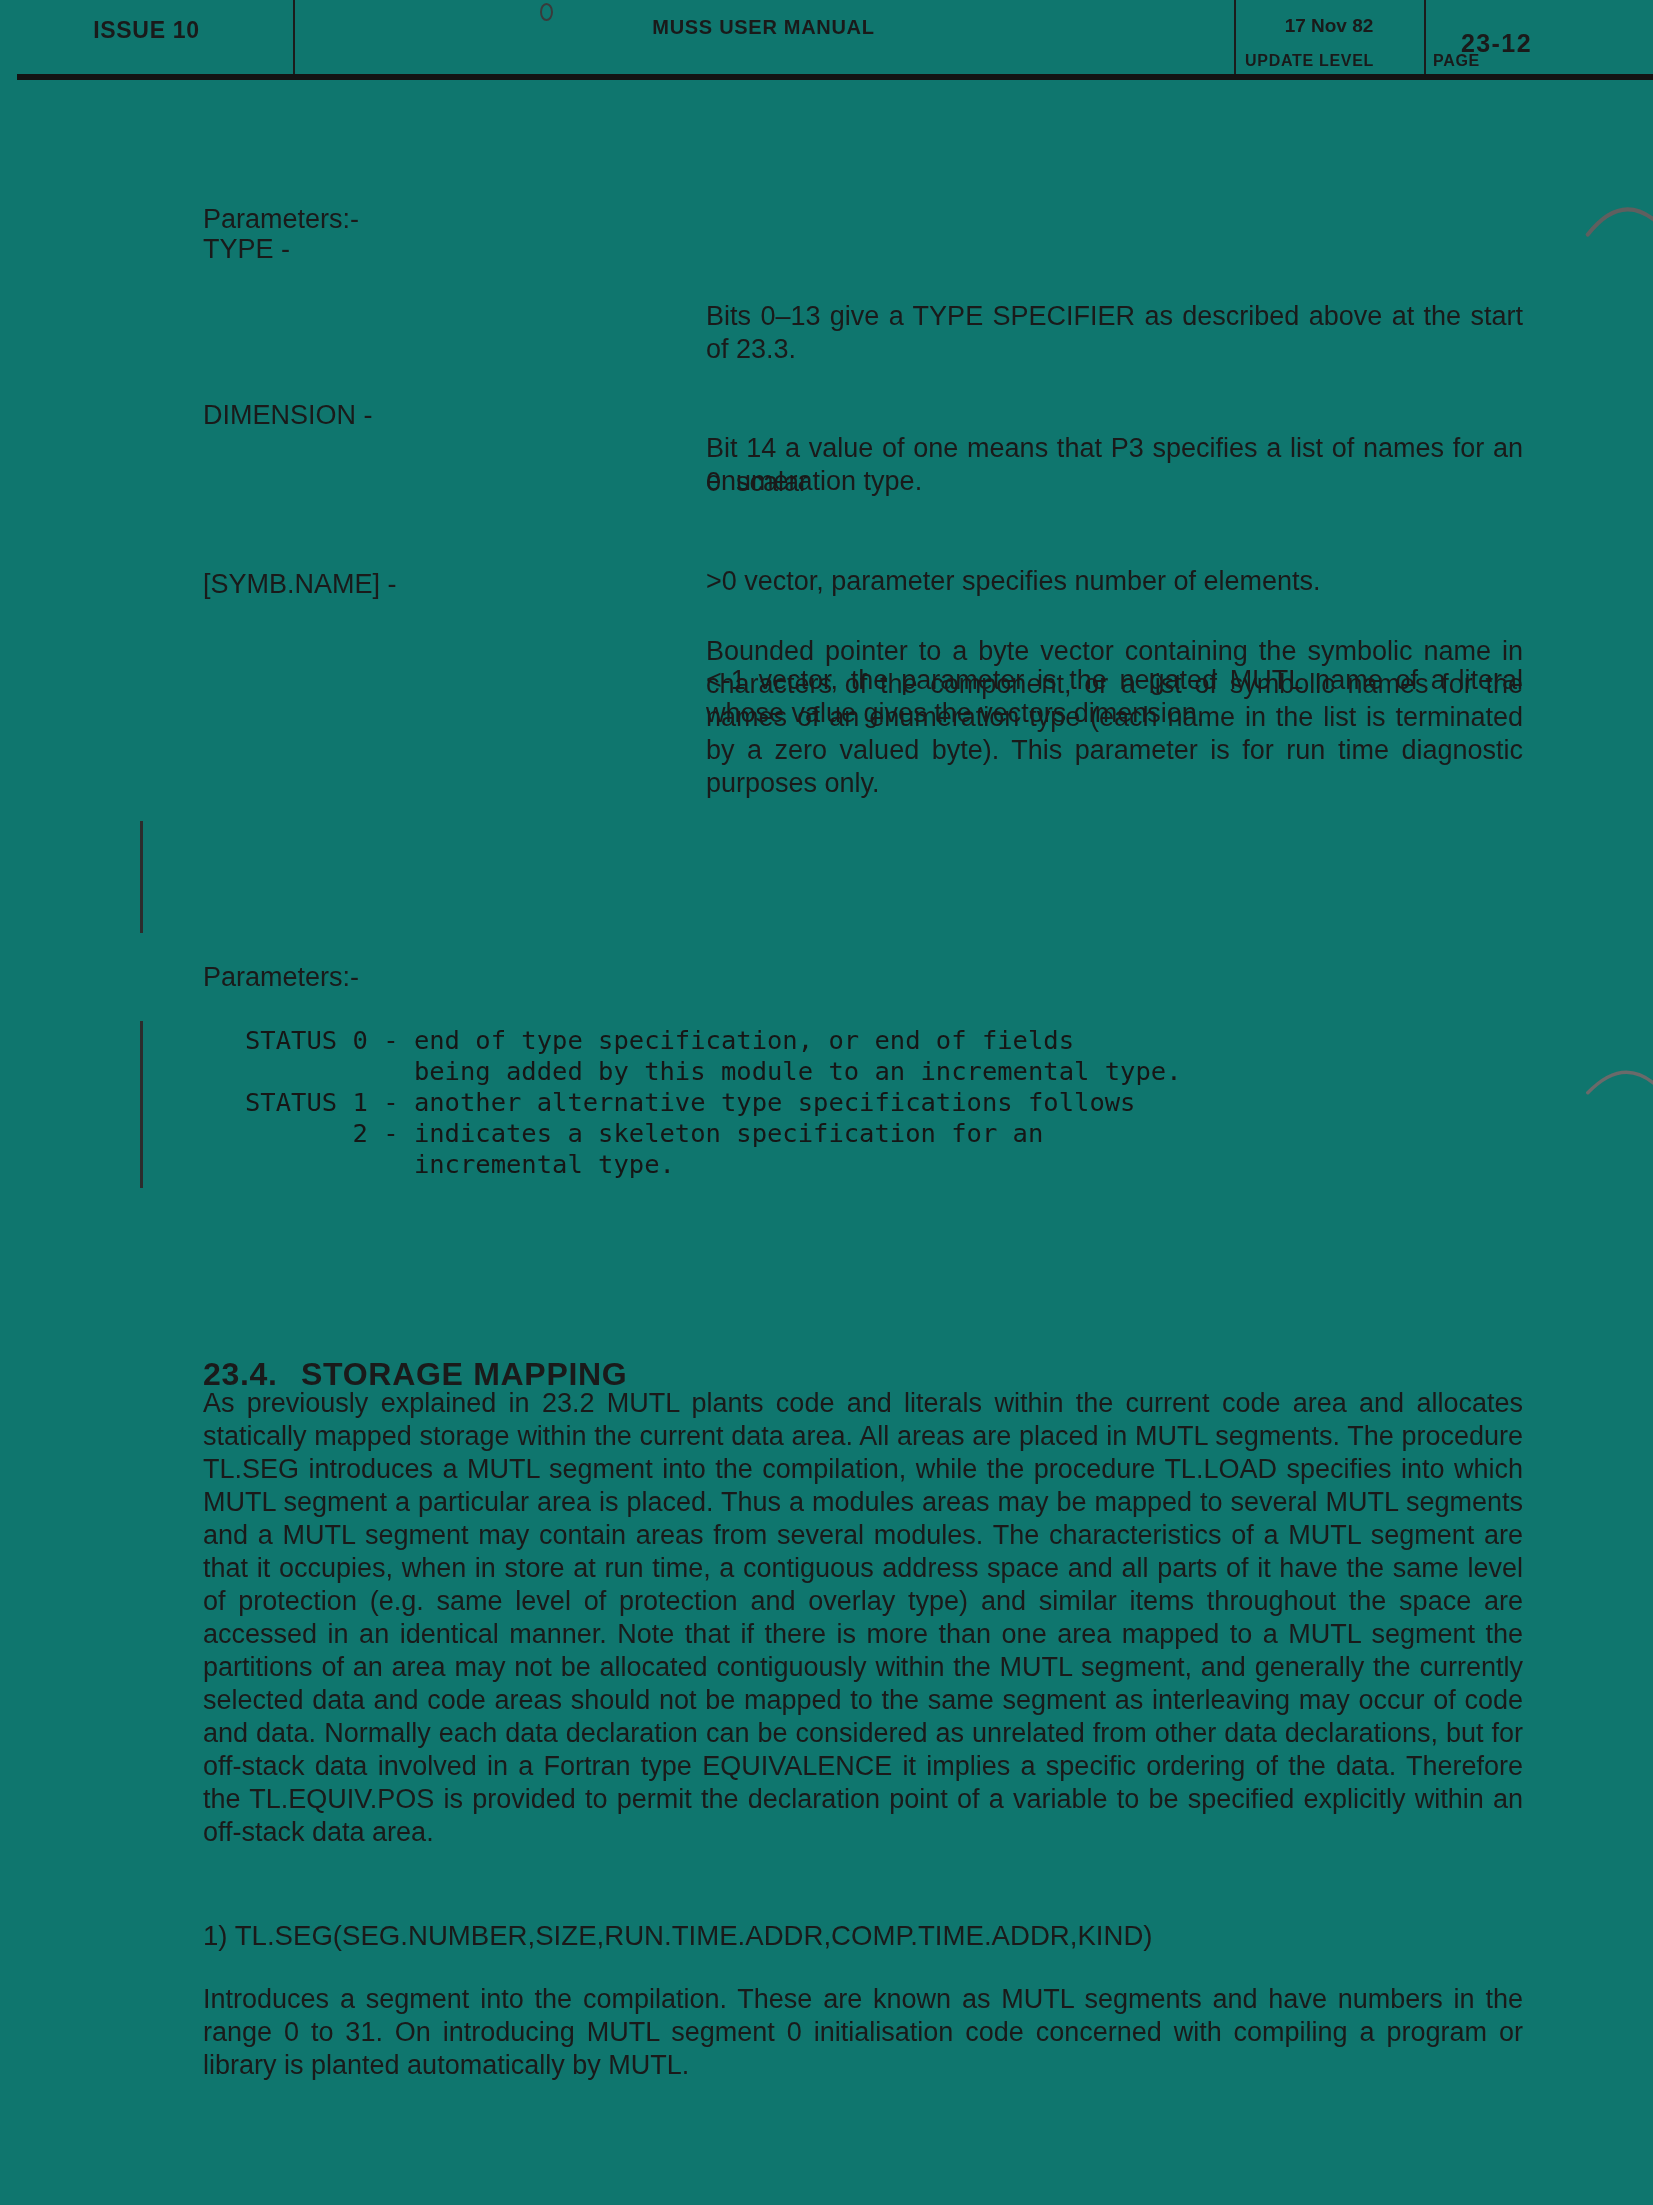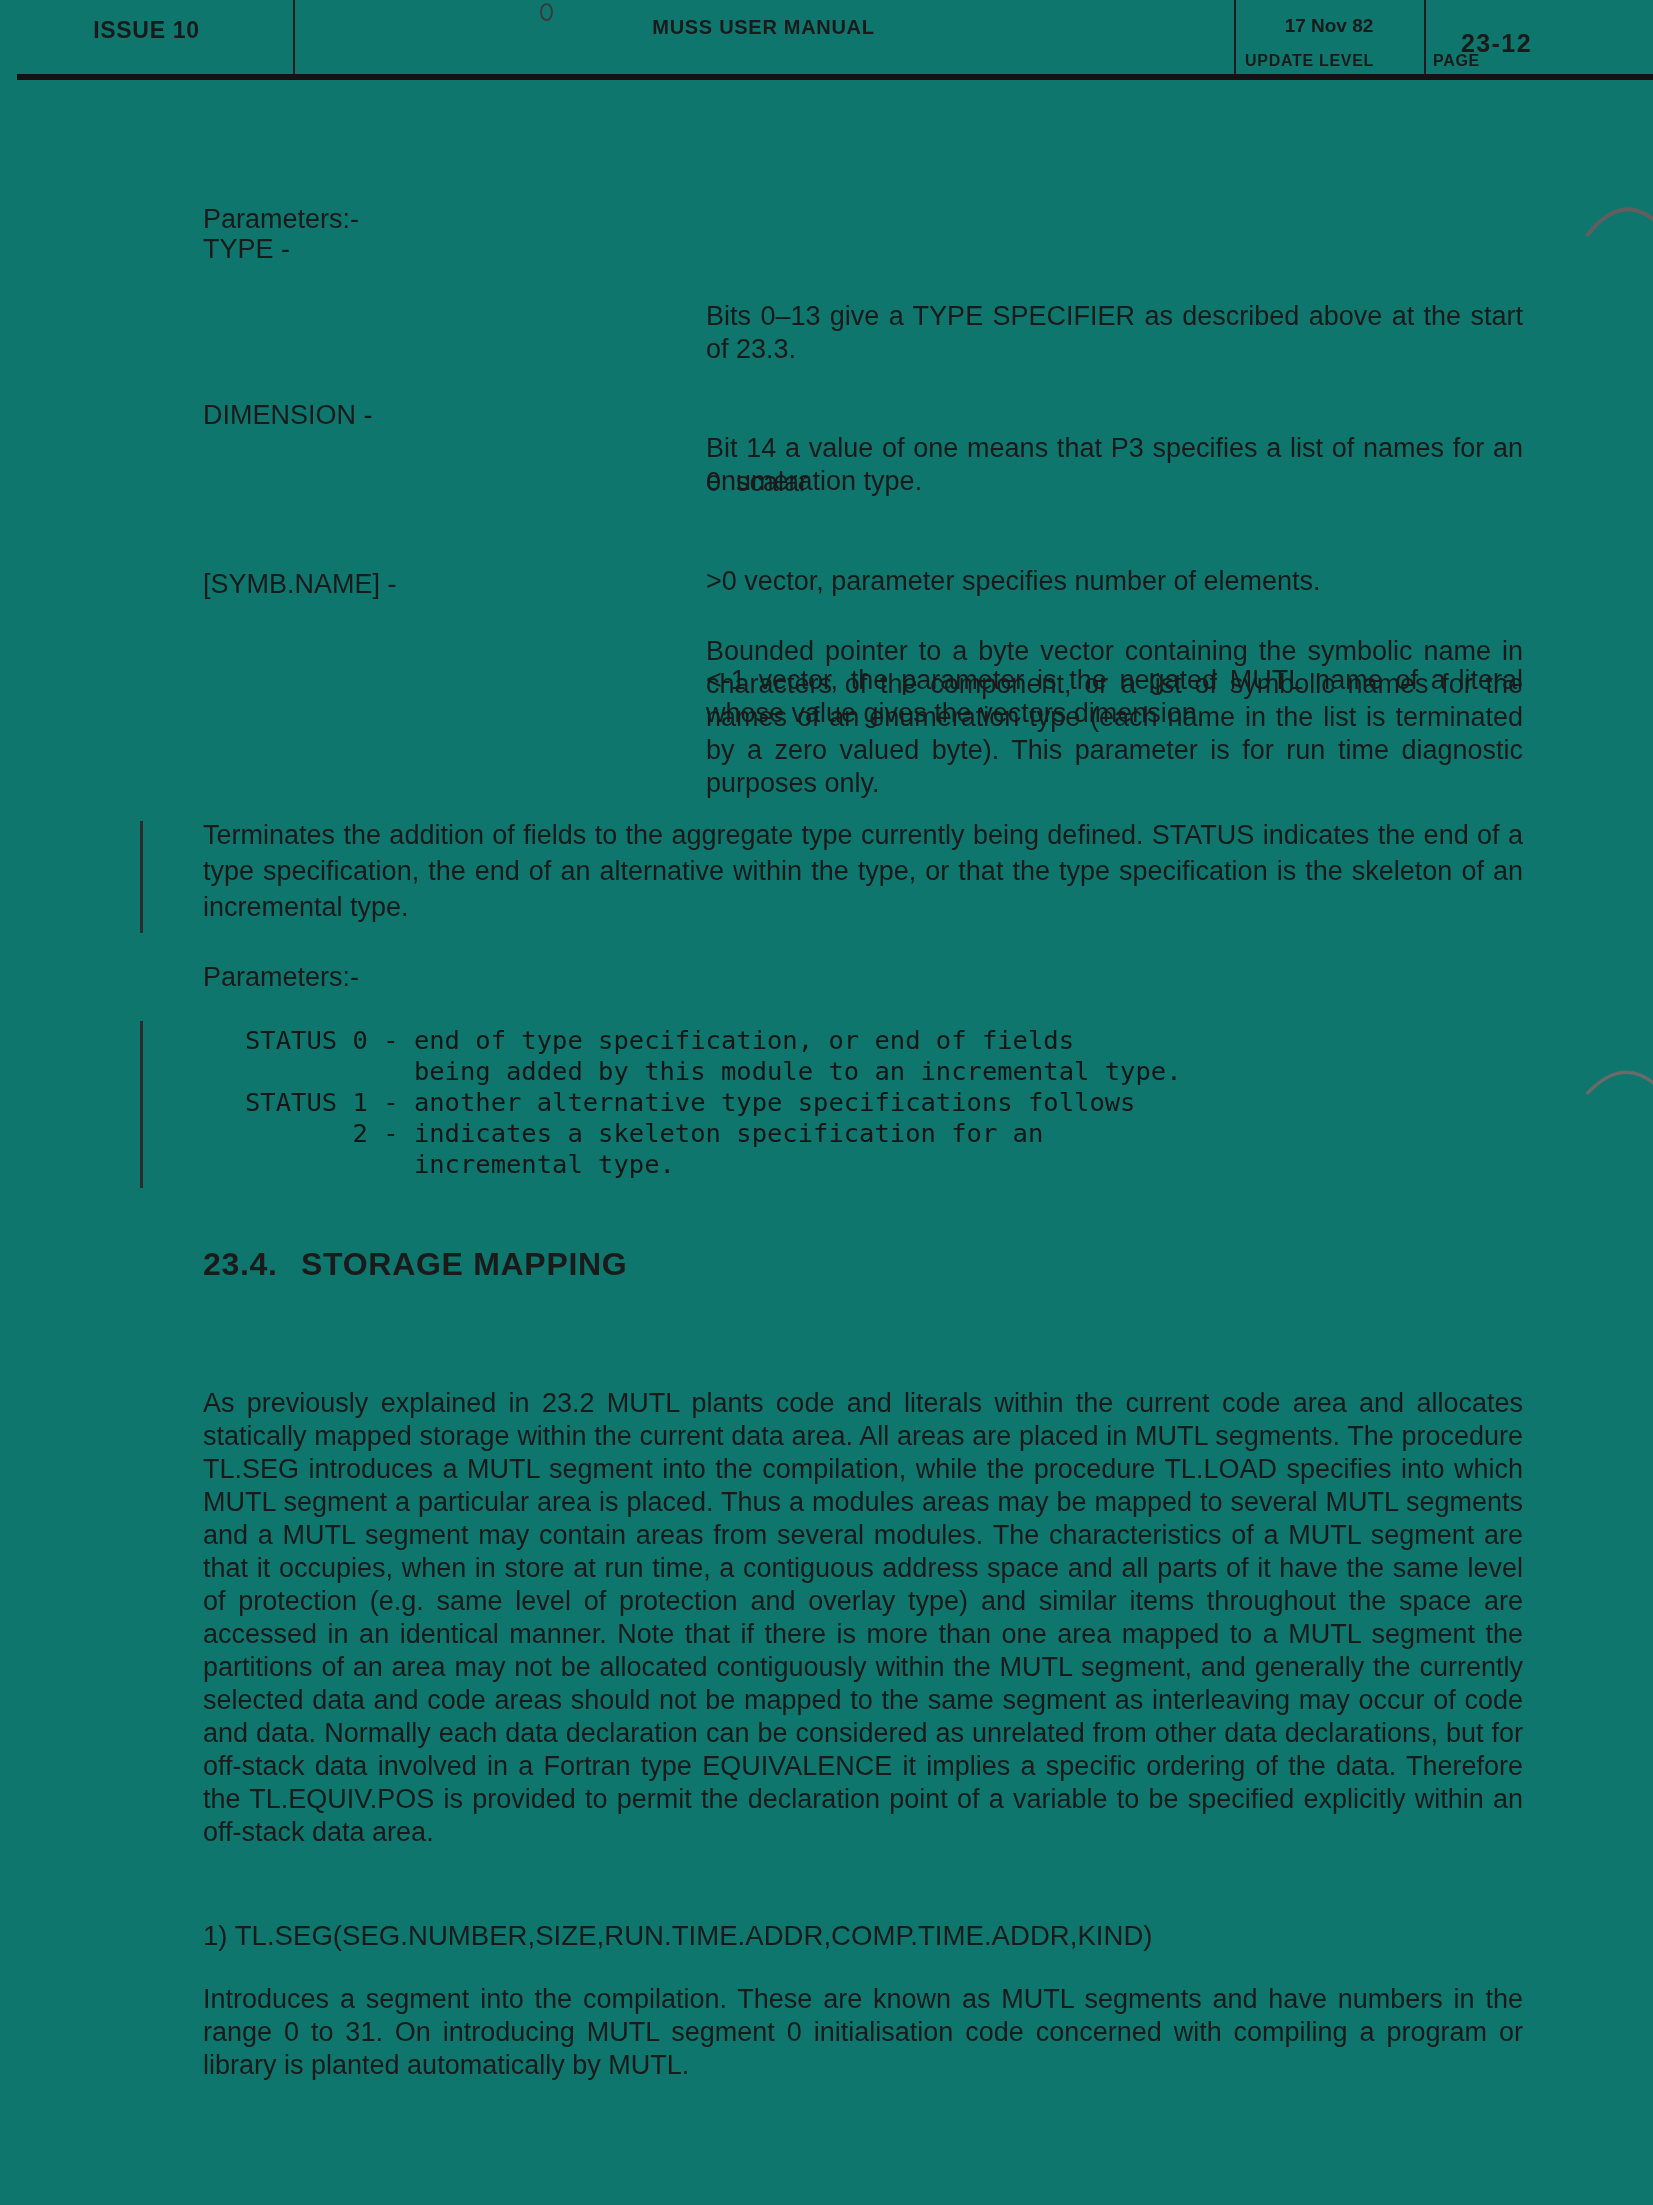--- a/index.html
+++ b/index.html
@@ -91,32 +91,31 @@
 
   <div class="blk param-row" style="top:569px">
     <div class="param-term">[SYMB.NAME] -</div>
     <div class="param-desc">
       <div class="dline">Bounded pointer to a byte vector containing the symbolic name in characters of the component, or a list of symbolic names for the names of an enumeration type (each name in the list is terminated by a zero valued byte). This parameter is for run time diagnostic purposes only.</div>
     </div>
   </div>
 
 
   <div class="change-bar bar1"></div>
-  <div class="blk para para3" style="top:817px">Terminates the addition of fields to the aggregate type currently being defined. STATUS indicates the end of a type specification, the end of an alternative within the type, or that the type specification is the skeleton of an incremental type.</div>
 
   <div class="blk label-line" style="top:962px">Parameters:-</div>
 
   <div class="change-bar bar2"></div>
   <pre class="codeblock">STATUS 0 - end of type specification, or end of fields
            being added by this module to an incremental type.
 STATUS 1 - another alternative type specifications follows
        2 - indicates a skeleton specification for an
            incremental type.</pre>
 
-  <div class="blk sec-heading" style="top:1246px">
+  <div class="blk sec-heading" style="top:1356px">
     <span>23.4.</span><span class="sp"></span><span>STORAGE MAPPING</span>
   </div>
 
   <div class="blk para storage-para" style="top:1387px">As previously explained in 23.2 MUTL plants code and literals within the current code area and allocates statically mapped storage within the current data area. All areas are placed in MUTL segments. The procedure TL.SEG introduces a MUTL segment into the compilation, while the procedure TL.LOAD specifies into which MUTL segment a particular area is placed. Thus a modules areas may be mapped to several MUTL segments and a MUTL segment may contain areas from several modules. The characteristics of a MUTL segment are that it occupies, when in store at run time, a contiguous address space and all parts of it have the same level of protection (e.g. same level of protection and overlay type) and similar items throughout the space are accessed in an identical manner. Note that if there is more than one area mapped to a MUTL segment the partitions of an area may not be allocated contiguously within the MUTL segment, and generally the currently selected data and code areas should not be mapped to the same segment as interleaving may occur of code and data. Normally each data declaration can be considered as unrelated from other data declarations, but for off-stack data involved in a Fortran type EQUIVALENCE it implies a specific ordering of the data. Therefore the TL.EQUIV.POS is provided to permit the declaration point of a variable to be specified explicitly within an off-stack data area.</div>
 
   <div class="blk func-heading" style="top:1920px">1) TL.SEG(SEG.NUMBER,SIZE,RUN.TIME.ADDR,COMP.TIME.ADDR,KIND)</div>
 
   <div class="blk para final-para" style="top:1983px">Introduces a segment into the compilation. These are known as MUTL segments and have numbers in the range 0 to 31. On introducing MUTL segment 0 initialisation code concerned with compiling a program or library is planted automatically by MUTL.</div>
 
   <div class="artifact dot-top"></div>

